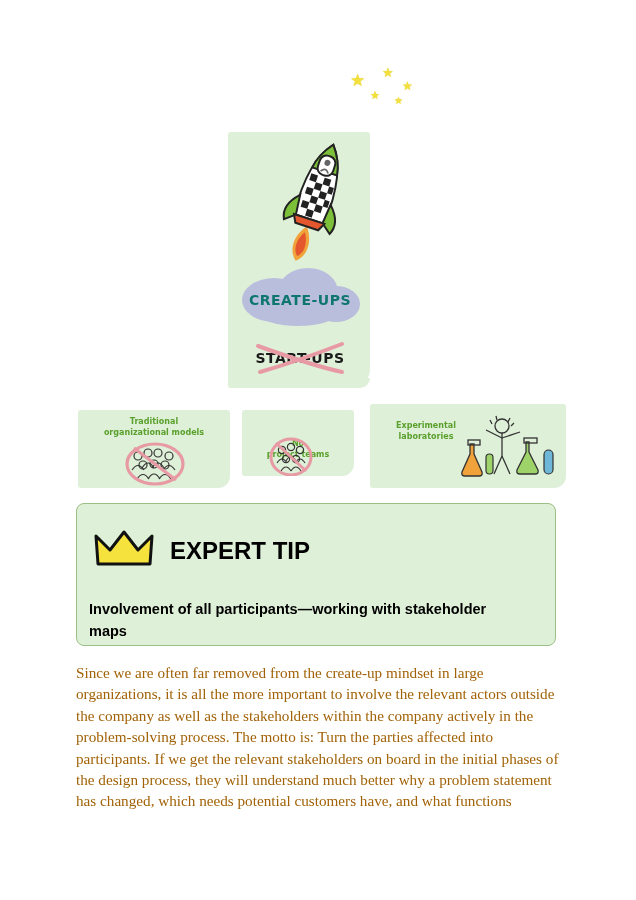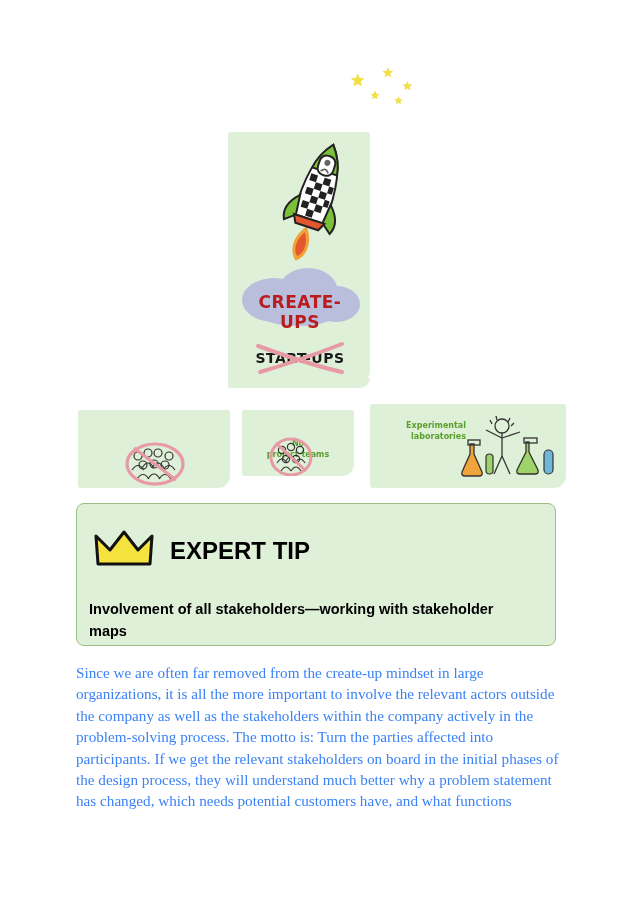--- a/index.html
+++ b/index.html
@@ -61,23 +61,23 @@
   }
 
   .create-ups {
     position: absolute;
     left: 240px;
     top: 292px;
     width: 120px;
     text-align: center;
     font-family: "DejaVu Sans", sans-serif;
     font-weight: bold;
-    font-size: 17px;
+    font-size: 14px;
     letter-spacing: .5px;
-    color: #b91c1c;
+    color: #0f766e;
   }
   .start-ups {
     position: absolute;
     left: 240px;
     top: 350px;
     width: 120px;
     text-align: center;
     font-family: "DejaVu Sans", sans-serif;
     font-weight: bold;
     font-size: 14px;
@@ -125,21 +125,21 @@
     position: absolute;
     font-family: "DejaVu Sans", sans-serif;
     font-weight: bold;
     font-size: 8px;
     line-height: 11px;
     color: #5aa02c;
     text-align: center;
   }
   .label-a { left: 88px;  top: 416px; width: 132px; }
   .label-b { left: 250px; top: 438px; width: 96px; }
-  .label-c { left: 370px; top: 420px; width: 96px; text-align: right; }
+  .label-c { left: 378px; top: 420px; width: 96px; }
 
   .ban-icon { position: absolute; }
   .ban-a { left: 124px; top: 438px; width: 62px; height: 48px; }
   .ban-b { left: 268px; top: 434px; width: 46px; height: 42px; }
   .lab-icon { position: absolute; left: 444px; top: 414px; width: 116px; height: 66px; }
 
   
   .tip-box {
     position: absolute;
     left: 76px;
@@ -181,21 +181,21 @@
 
   
   .body-text {
     position: absolute;
     left: 76px;
     top: 662px;
     width: 487px;
     font-family: "Liberation Serif", serif;
     font-size: 15.2px;
     line-height: 21.4px;
-    color: #3b82f6;
+    color: #a16207;
     text-align: left;
   }
 </style>
 </head>
 <body>
 
 <div class="illustration">
 
   <div class="stars">
     <span class="star" style="left:10px; top:6px; font-size:17px;">★</span>
@@ -253,20 +253,21 @@
   <div class="start-ups">START-UPS</div>
   <svg class="strike-x" viewBox="0 0 96 36">
     <path d="M6 6 C34 16 62 26 90 32" stroke="#e79aa4" stroke-width="4" fill="none" stroke-linecap="round"></path>
     <path d="M8 32 C36 24 64 14 90 4" stroke="#e79aa4" stroke-width="4" fill="none" stroke-linecap="round"></path>
   </svg>
 
   <div class="note-small note-a"></div>
   <div class="note-small note-b"></div>
   <div class="note-small note-c"></div>
 
+  <div class="note-label label-a">Traditional<br>organizational models</div>
   <div class="note-label label-b">No<br>project teams</div>
   <div class="note-label label-c">Experimental<br>laboratories</div>
 
   <svg class="ban-icon ban-a" viewBox="0 0 62 48">
     <g stroke="#333" stroke-width="1.2" fill="none">
       <circle cx="14" cy="18" r="4"></circle>
         <path d="M8 32 q6 -9 12 0"></path>
       <circle cx="24" cy="15" r="4"></circle>
         <path d="M18 30 q6 -10 12 0"></path>
       <circle cx="34" cy="15" r="4"></circle>
@@ -332,15 +333,15 @@
       <rect x="100" y="36" width="9" height="24" rx="4.5" fill="#6fb7d8" stroke="#333" stroke-width="1.2"></rect>
     </g>
   </svg>
 </div>
 
 <div class="tip-box"></div>
 <svg class="crown" viewBox="0 0 60 42">
   <path d="M4 36 L2 8 L16 22 L30 4 L44 22 L58 8 L56 36 Z" fill="#f5e23c" stroke="#111" stroke-width="3" stroke-linejoin="round"></path>
 </svg>
 <div class="tip-title">EXPERT TIP</div>
-<div class="tip-sub">Involvement of all stakeholders—working with stakeholder maps</div>
+<div class="tip-sub">Involvement of all participants—working with stakeholder maps</div>
 
 <div class="body-text">Since we are often far removed from the create-up mindset in large organizations, it is all the more important to involve the relevant actors outside the company as well as the stakeholders within the company actively in the problem-solving process. The motto is: Turn the parties affected into participants. If we get the relevant stakeholders on board in the initial phases of the design process, they will understand much better why a problem statement has changed, which needs potential customers have, and what functions</div>
 
 </body></html>

